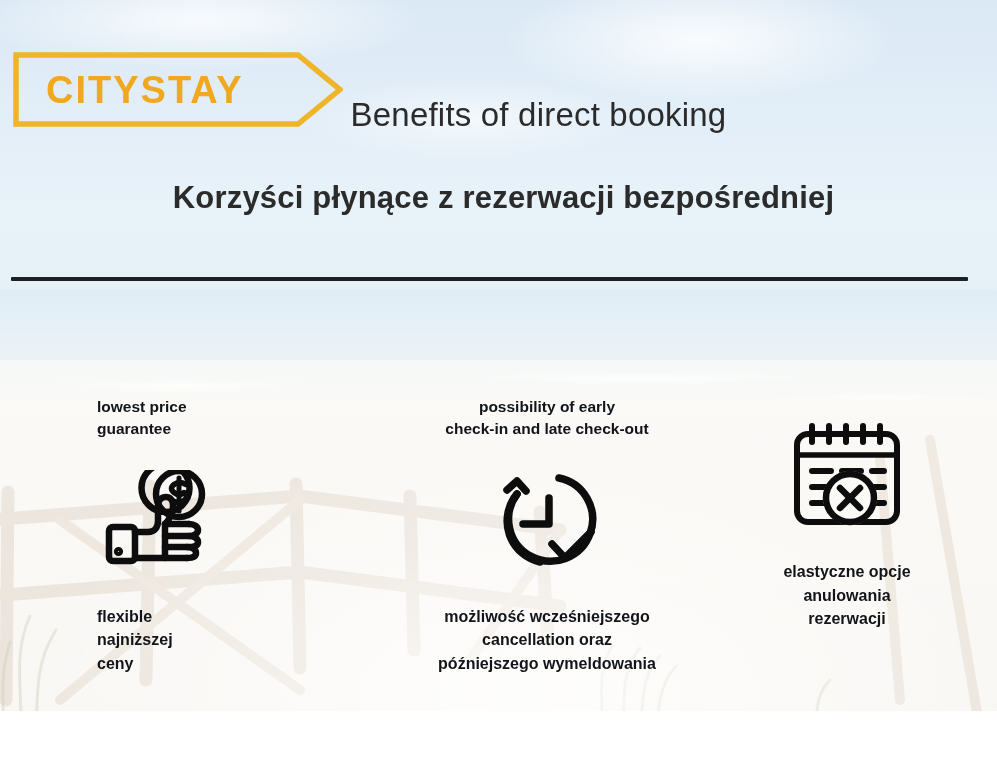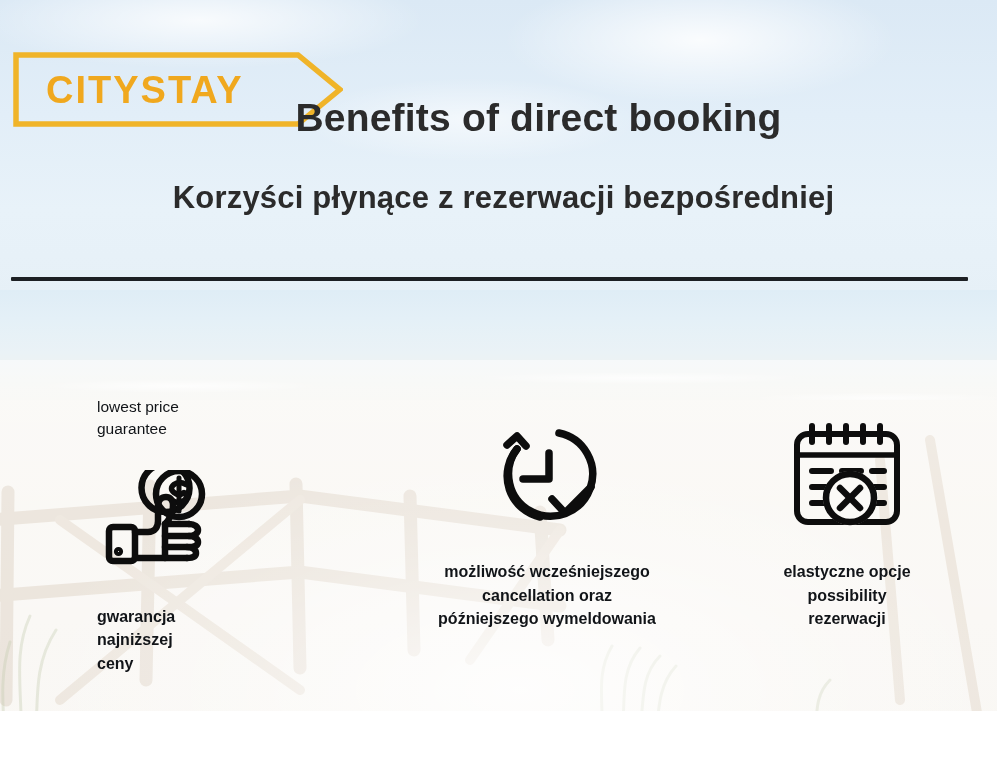--- a/index.html
+++ b/index.html
@@ -89,22 +89,22 @@
   }
 
   
   .title-en {
     position: absolute;
     left: 0; top: 96px;
     width: 997px;
     text-align: center;
     padding-left: 80px;
     box-sizing: border-box;
-    font-size: 39px;
-    font-weight: 700;
+    font-size: 33px;
+    font-weight: 400;
     color: #2b2b2b;
     letter-spacing: .2px;
   }
   .title-pl {
     position: absolute;
     left: 0; top: 180px;
     width: 997px;
     text-align: center;
     padding-left: 10px;
     box-sizing: border-box;
@@ -130,21 +130,21 @@
   }
   .col {
     position: relative;
     flex: 1 1 0;
     display: flex;
     flex-direction: column;
     align-items: center;
   }
   .col-label-en {
     font-size: 15.5px;
-    font-weight: 400;
+    font-weight: 700;
     color: #111418;
     line-height: 1.45;
     white-space: pre-line;
   }
   .col-label-pl {
     font-size: 16px;
     font-weight: 700;
     color: #111418;
     line-height: 1.47;
     white-space: pre-line;
@@ -251,26 +251,28 @@
             <path d="M32 88 L84 88"></path>
 
             <path d="M86 54 C92 54 95 57 95 60 C95 63 92 66 86 66 L62 66"></path>
             <path d="M86 66 C92 66 95 69 95 72 C95 75 92 77 86 77 L62 77"></path>
             <path d="M84 77 C90 77 93 80 93 83 C93 86 90 88 84 88"></path>
             <path d="M62 54 L62 88"></path>
           </g>
         </svg>
       </div>
       <div class="gap-pl"></div>
-      <div class="col-label-pl">gwarancja
+      <div class="col-label-pl">flexible
 najniższej
 ceny</div>
     </div>
 
     <div class="col col-2">
+      <div class="col-label-en">possibility of early
+check-in and late check-out</div>
       <div class="gap-en"></div>
       <div class="col-icon">
         <svg width="104" height="104" viewBox="0 0 104 104">
           <g fill="none" stroke="#0d0d0d" stroke-width="7.5" stroke-linecap="round" stroke-linejoin="round">
 
             <path d="M20 26 A42 42 0 1 0 62 10"></path>
             <path d="M20 26 A42 42 0 0 0 43 94"></path>
 
             <path d="M10 22 L20 13 L29 23"></path>
 
@@ -312,18 +314,18 @@
           <circle cx="58" cy="76" r="27" fill="#fbfaf7"></circle>
           <g fill="none" stroke="#0d0d0d" stroke-width="6.5" stroke-linecap="round">
             <circle cx="58" cy="76" r="24"></circle>
             <path d="M48 66 L68 86"></path>
             <path d="M68 66 L48 86"></path>
           </g>
         </svg>
       </div>
       <div class="gap-pl"></div>
       <div class="col-label-pl">elastyczne opcje
-possibility
+anulowania
 rezerwacji</div>
     </div>
 
   </div>
 </div>
 
 </body></html>

